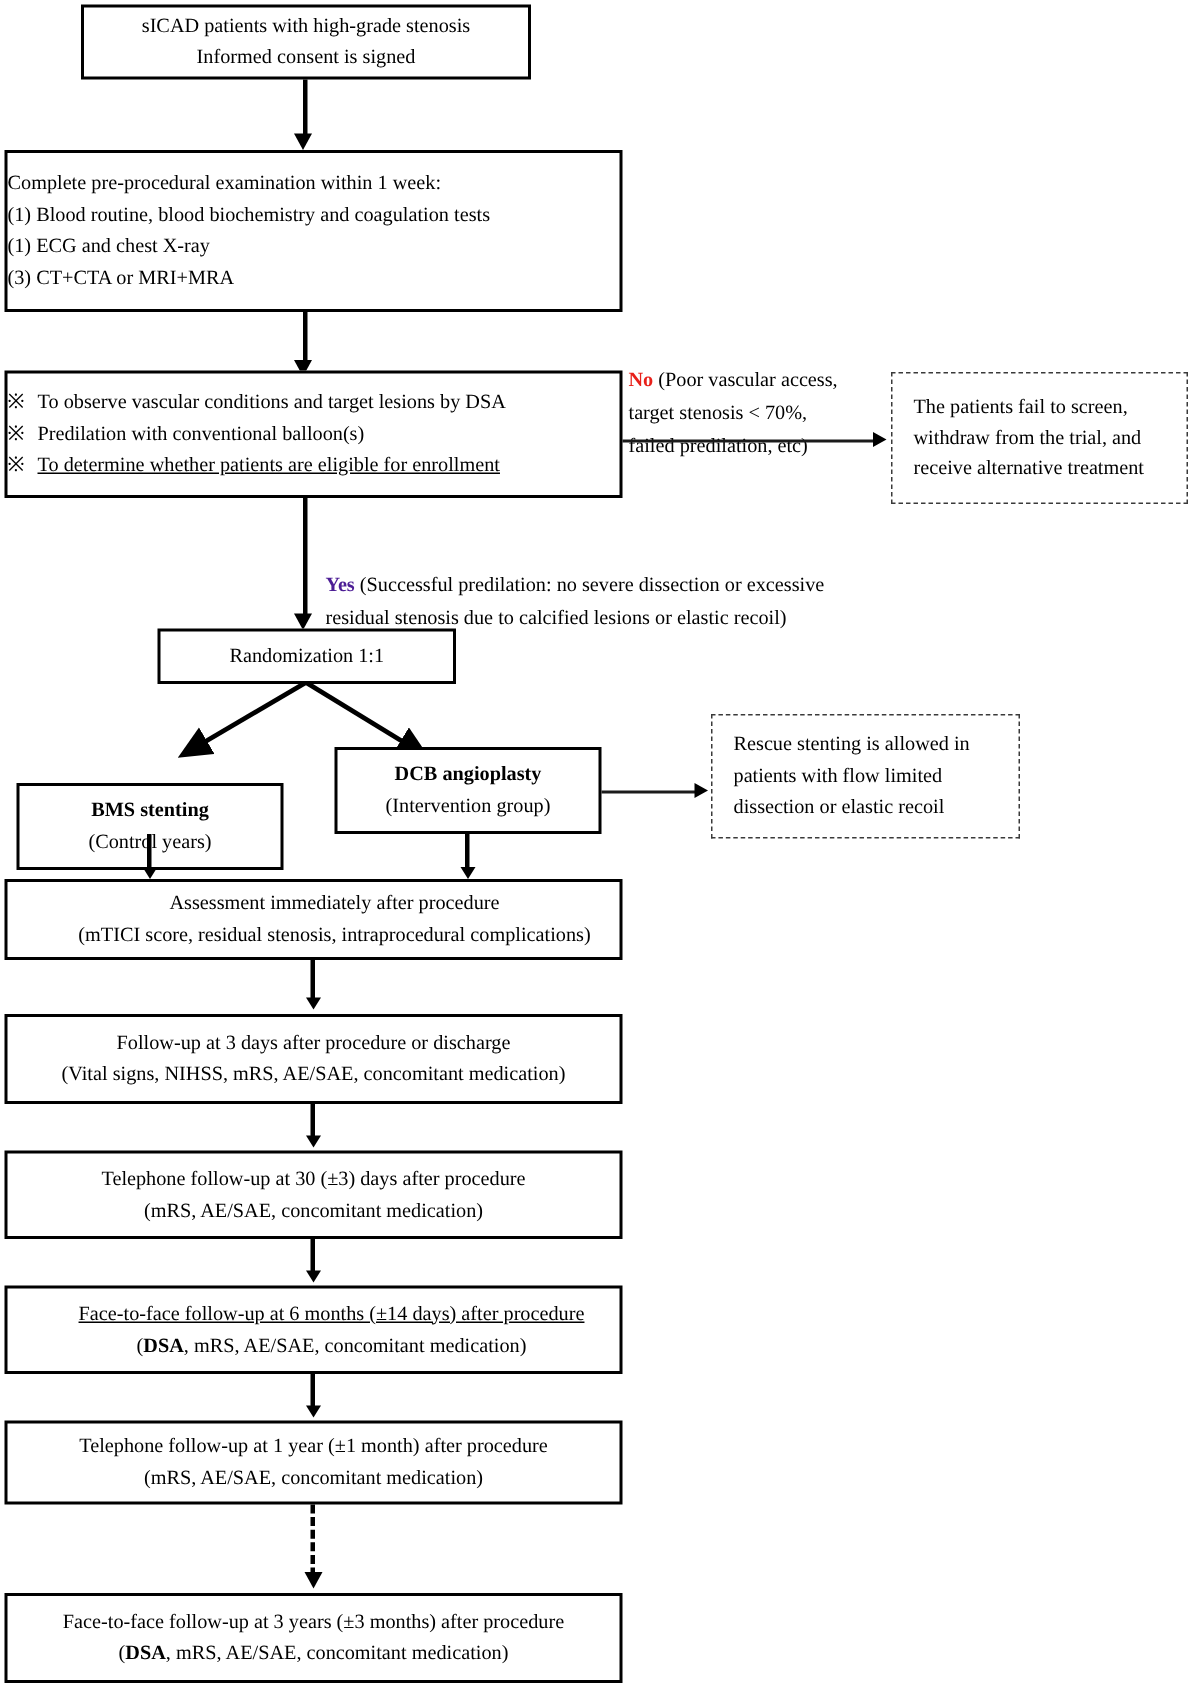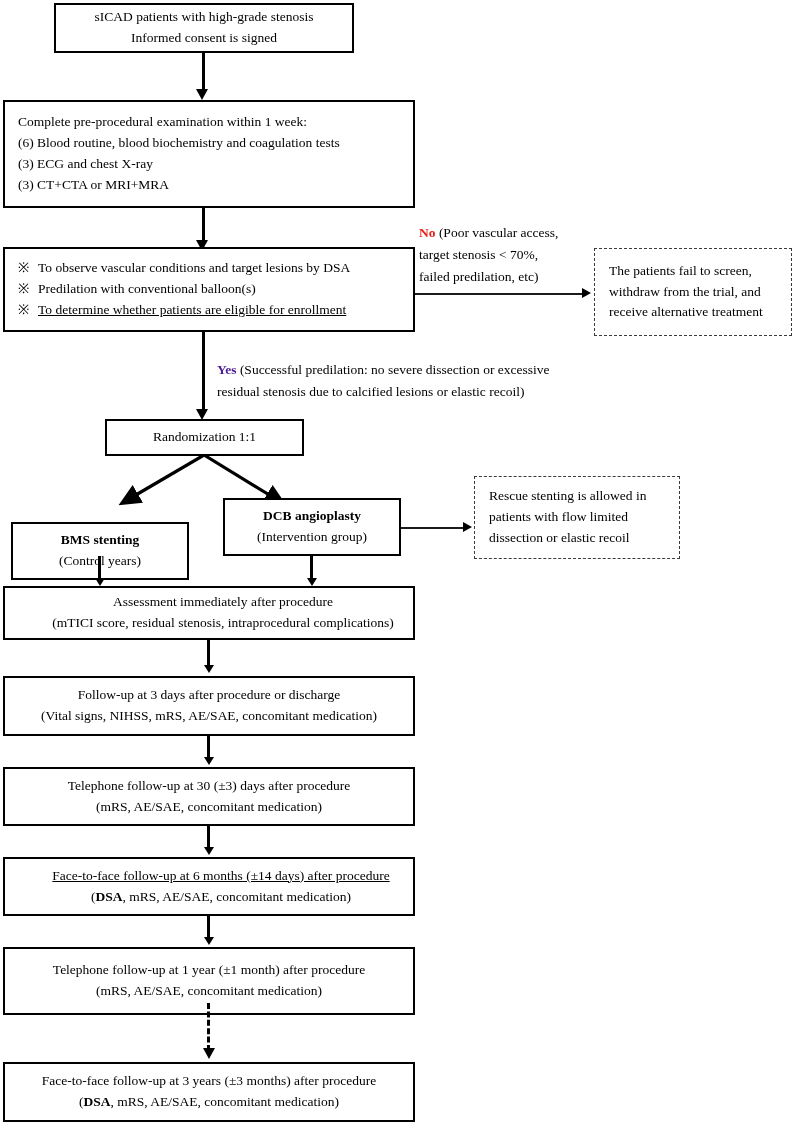--- a/index.html
+++ b/index.html
@@ -28,21 +28,21 @@
     justify-content: center;
     font-size: 13.5px;
     line-height: 1.55;
   }
   .box.dashed {
     border: 1.3px dashed #3a3a3a;
   }
   .box.center  { align-items: center; text-align: right; }
   .box.left    { align-items: flex-start; text-align: left; }
   .line { display: block; white-space: nowrap; }
-  .pad-l { padding-left: 13px; }
+  .pad-l { }
   .pad-lr { padding-left: 14px; padding-right: 10px; }
   .u { text-decoration: underline; }
   .b { font-weight: bold; }
   .mark { display: inline-block; width: 20px; }
 
   
   .vline {
     position: absolute;
     background: #000000;
     width: 3px;
@@ -75,41 +75,42 @@
     position: absolute;
     width: 0;
     border-left: 3.5px dashed #000000;
   }
   .diag { position: absolute; }
   .label {
     position: absolute;
     font-size: 13.5px;
     line-height: 1.62;
     white-space: nowrap;
+    margin-top: 20px;
   }
   .no-word  { font-weight: bold; }
   .yes-word { font-weight: bold; }
 </style>
 </head>
 <body>
 
 <div id="canvas">
 
   <div class="box center" style="left:54px; top:3px; width:300px; height:50px;">
     <span class="line">sICAD patients with high-grade stenosis</span>
     <span class="line">Informed consent is signed</span>
   </div>
 
   <div class="vline" style="left:202px; top:53px; height:39px;"></div>
   <div class="arrowdown" style="left:196px; top:89px;"></div>
 
   <div class="box left" style="left:3px; top:100px; width:412px; height:108px;">
     <span class="line pad-l">Complete pre-procedural examination within 1 week:</span>
-    <span class="line pad-l">(6) Blood routine, blood biochemistry and coagulation tests</span>
-    <span class="line pad-l">(3) ECG and chest X-ray</span>
+    <span class="line pad-l">(1) Blood routine, blood biochemistry and coagulation tests</span>
+    <span class="line pad-l">(1) ECG and chest X-ray</span>
     <span class="line pad-l">(3) CT+CTA or MRI+MRA</span>
   </div>
 
   <div class="vline" style="left:202px; top:208px; height:35px;"></div>
   <div class="arrowdown" style="left:196px; top:240px;"></div>
 
   <div class="box left" style="left:3px; top:247px; width:412px; height:85px;">
     <span class="line pad-l">
       <span class="mark">※</span><span>To observe vascular conditions and target lesions by DSA</span>
     </span>
@@ -209,21 +210,21 @@
   <div class="box center" style="left:3px; top:857px; width:412px; height:59px;padding-left:24px;">
     <span class="line u">Face-to-face follow-up at 6 months (±14 days) after procedure</span>
     <span class="line">
       <span>(</span><span class="b">DSA</span><span>, mRS, AE/SAE, concomitant medication)</span>
     </span>
   </div>
 
   <div class="vline" style="left:207px; top:916px; height:25px;"></div>
   <div class="arrowdown small" style="left:203.5px; top:937px;"></div>
 
-  <div class="box center" style="left:3px; top:947px; width:412px; height:68px;">
+  <div class="box center" style="left:3px; top:947px; width:412px; height:56px;">
     <span class="line">Telephone follow-up at 1 year (±1 month) after procedure</span>
     <span class="line">(mRS, AE/SAE, concomitant medication)</span>
   </div>
 
   <div class="dashline" style="left:207px; top:1003px; height:48px;"></div>
   <div class="arrowdown" style="left:202.5px; top:1048px;"></div>
 
   <div class="box center" style="left:3px; top:1062px; width:412px; height:60px;">
     <span class="line">Face-to-face follow-up at 3 years (±3 months) after procedure</span>
     <span class="line">

